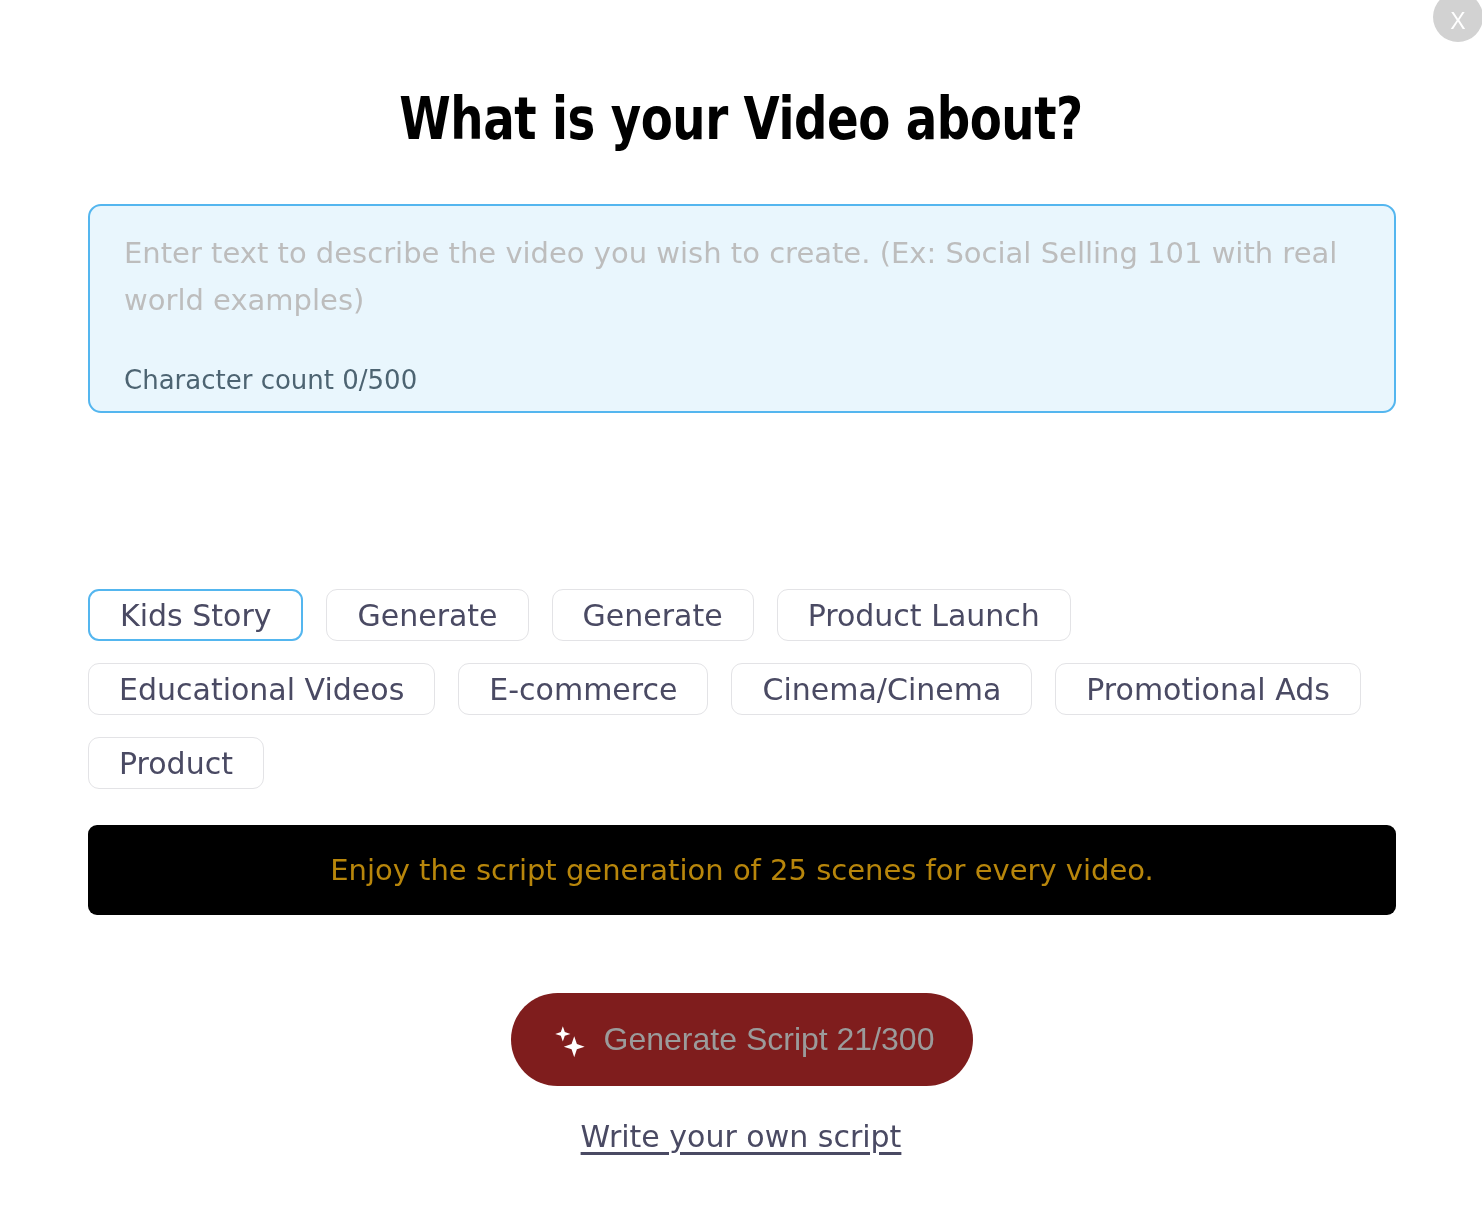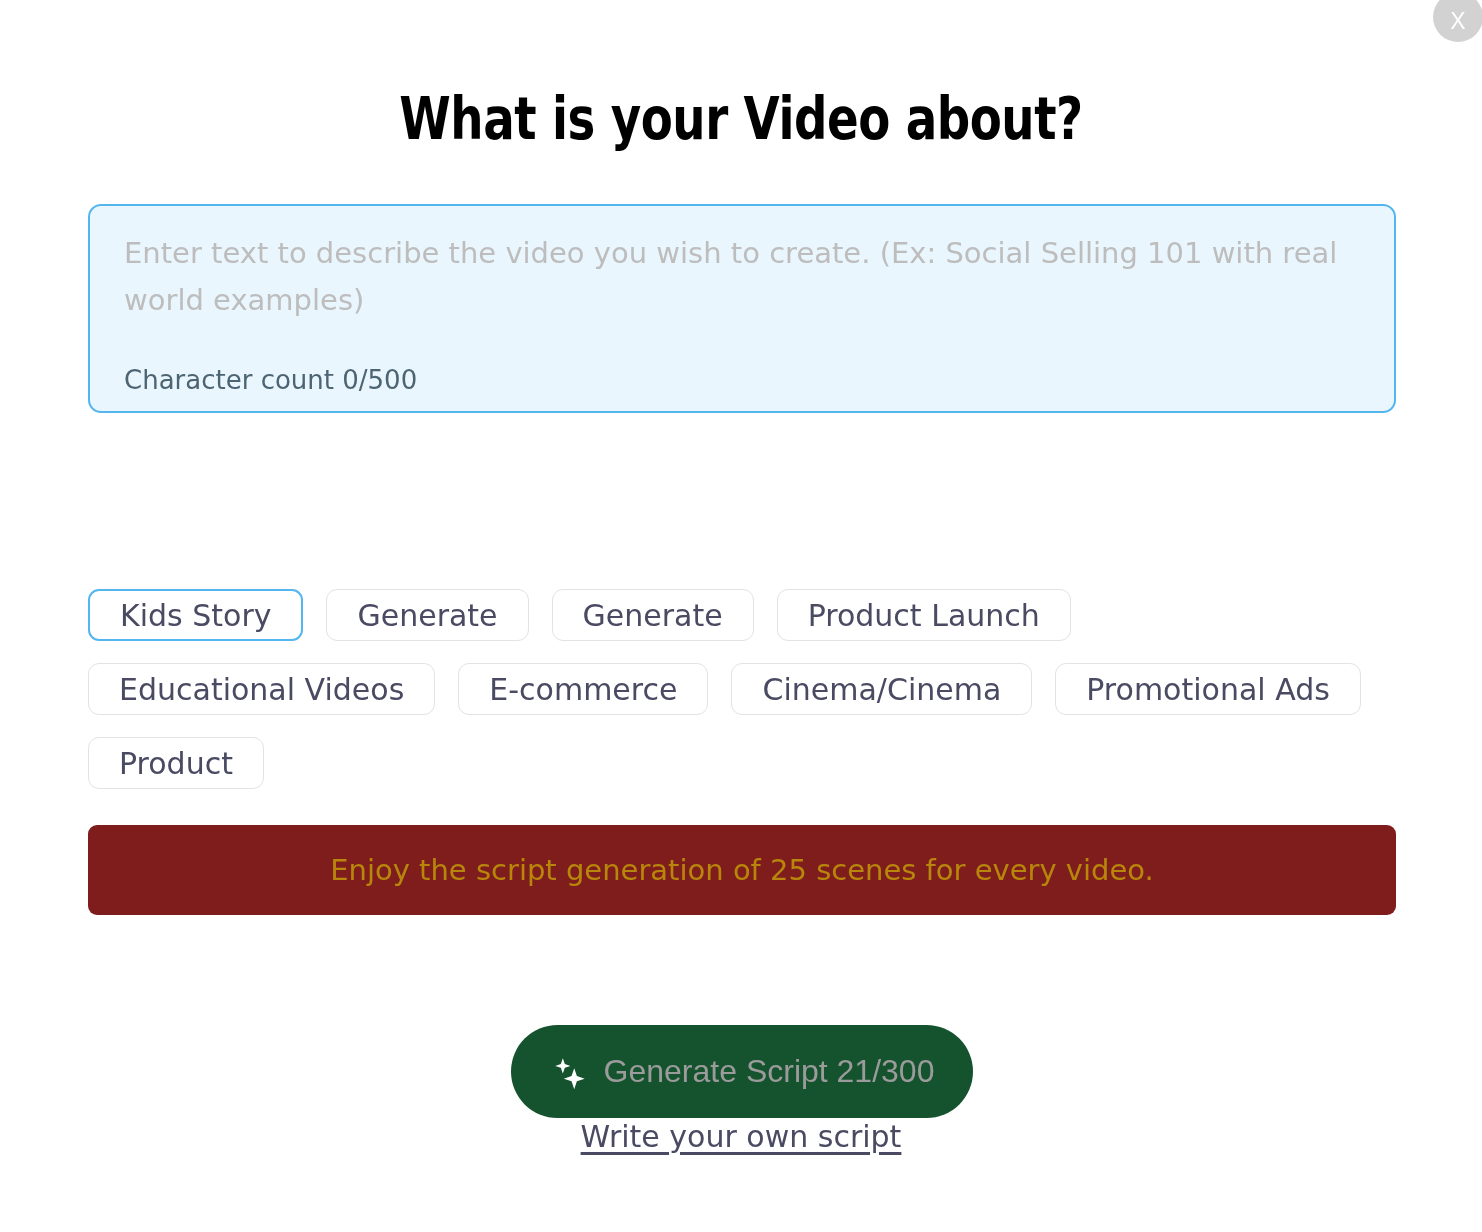--- a/index.html
+++ b/index.html
@@ -116,48 +116,47 @@
   }
 
   
   .banner {
     position: absolute;
     left: 88px;
     top: 825px;
     width: 1308px;
     height: 90px;
     box-sizing: border-box;
-    background: #7f1d1d;
+    background: #000000;
     border-radius: 9px;
     display: flex;
     align-items: center;
     justify-content: center;
   }
   .banner-text {
     color: #b8860b;
     font-size: 29px;
   }
 
   
   .generate-btn {
     position: absolute;
     left: 511px;
     top: 993px;
     width: 462px;
     height: 93px;
     box-sizing: border-box;
-    background: #14532d;
+    background: #7f1d1d;
     border: none;
     border-radius: 47px;
     display: flex;
     align-items: center;
     justify-content: center;
     gap: 16px;
     cursor: default;
-    margin-top: 32px;
   }
   .sparkle-icon {
     width: 38px;
     height: 38px;
     flex: none;
     position: relative;
     top: 1px;
   }
   .generate-label {
     color: #9b9b9b;

